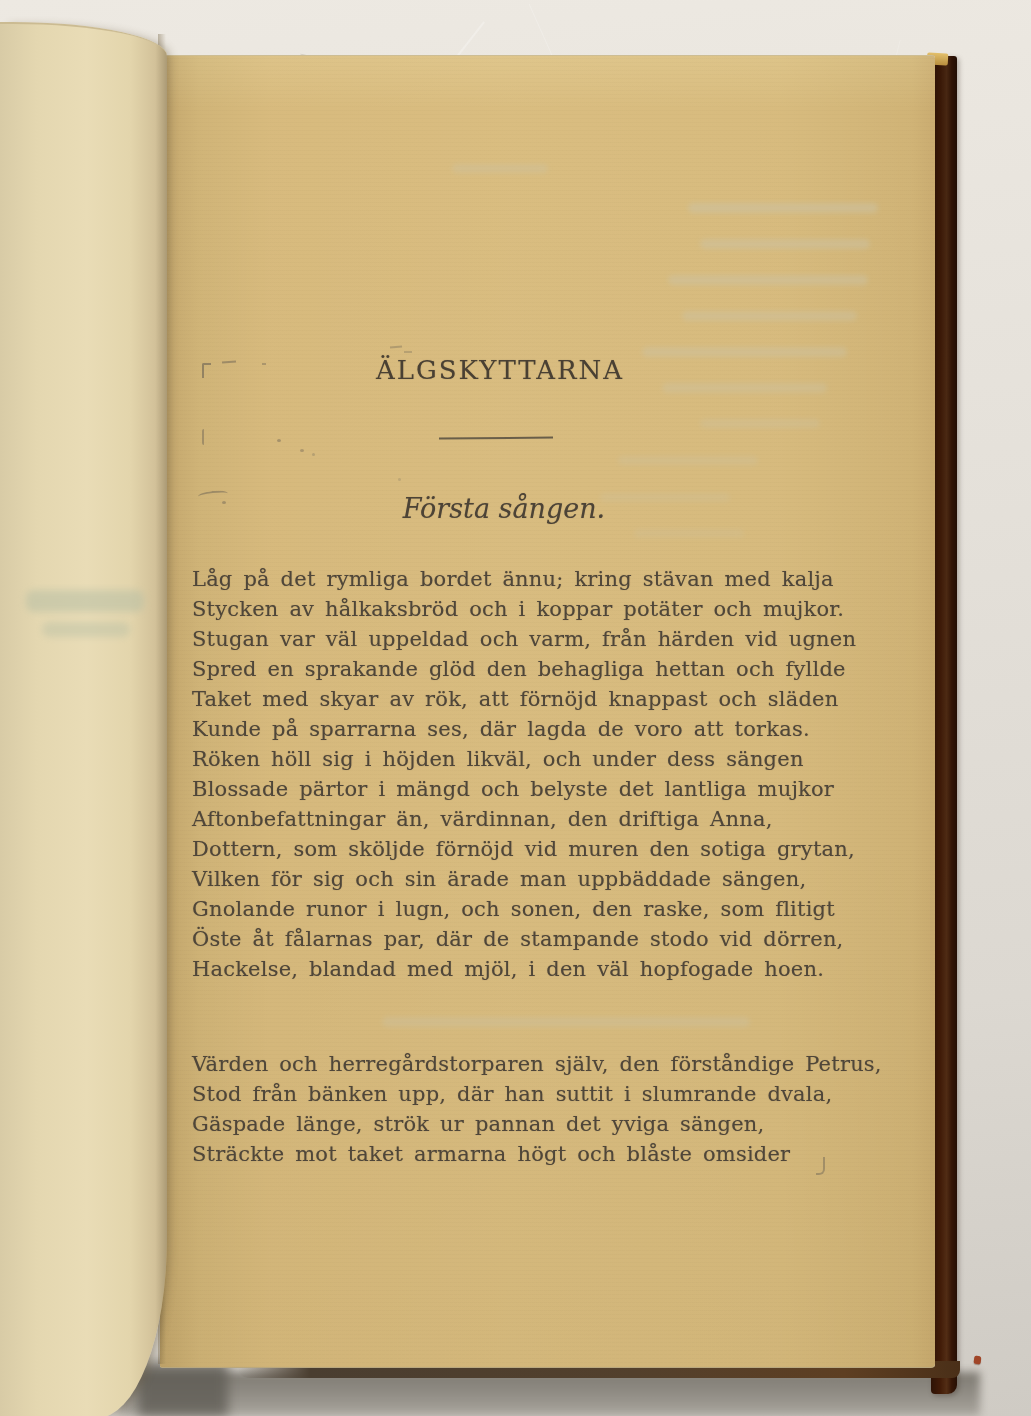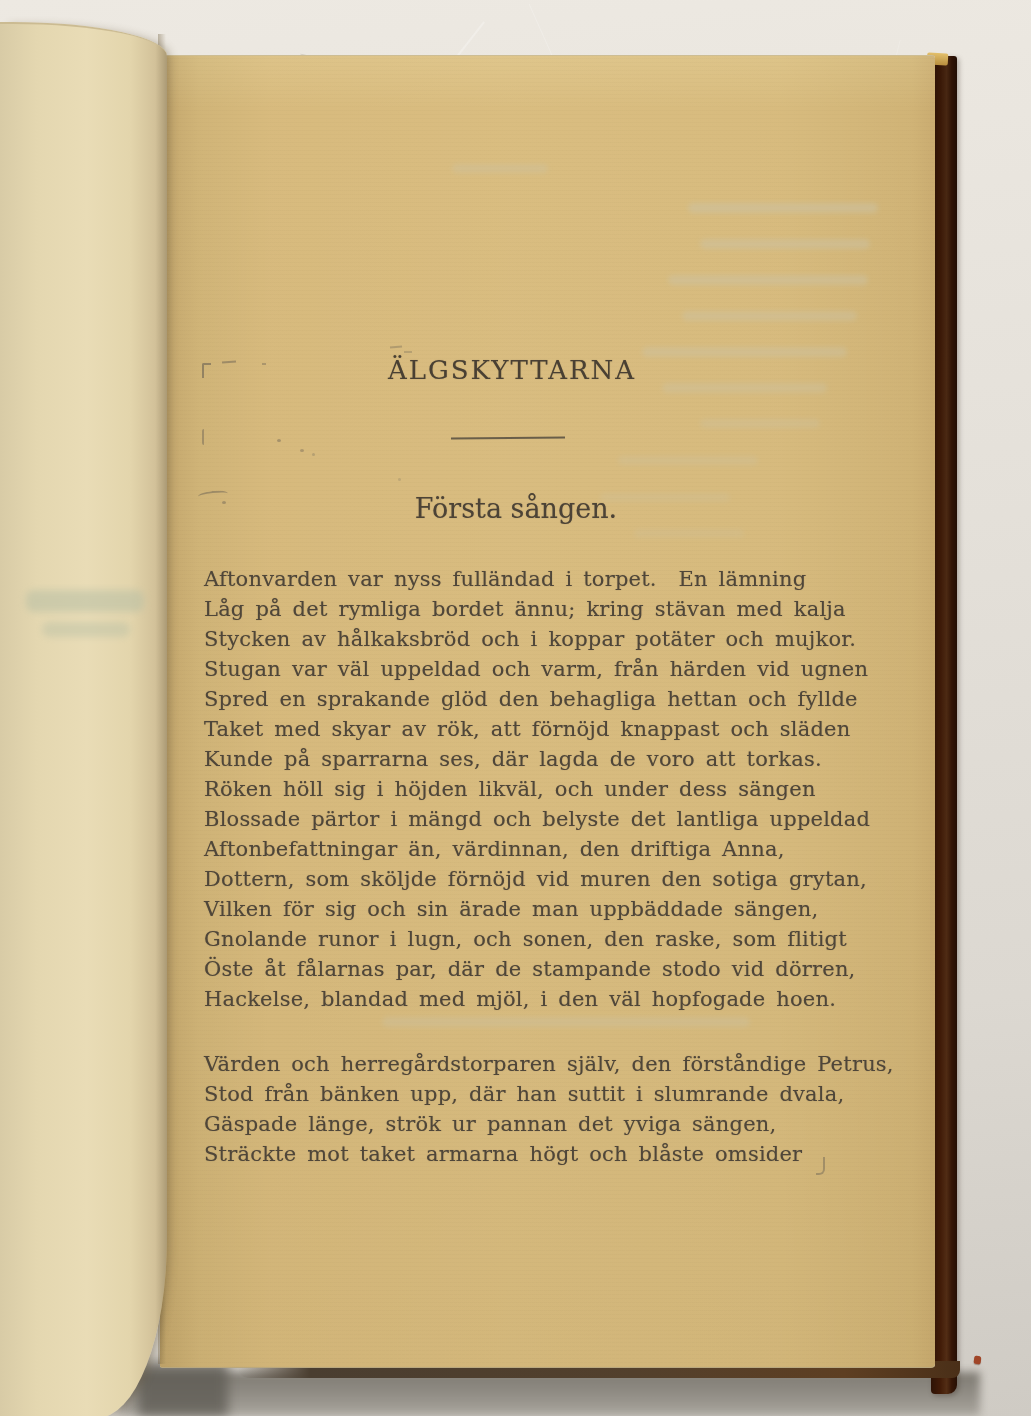--- a/index.html
+++ b/index.html
@@ -37,28 +37,28 @@
   
   .right-page{position:absolute;left:160px;top:55px;width:775px;height:1311px;
          background:
            repeating-linear-gradient(0deg,rgba(120,100,60,.03) 0 1px,rgba(0,0,0,0) 1px 4px),
            linear-gradient(90deg,#d3c199 0%,#e2d2aa 5%,#ead9b2 14%,#ecdcb6 45%,#eadab3 80%,#e2d1a8 97%,#dbc89f 100%),
            linear-gradient(180deg,#f1e5c3 0%,#ebdbb4 4%,#e9d9b2 60%,#e4d4ac 100%);
          background-blend-mode:normal,multiply,normal;
          border-top:1px solid #cdbd94;border-bottom:1px solid #b9a87f;
          border-radius:2px 3px 4px 2px;
          color:#4f4639;}
-  .text-col{position:absolute;left:44px;top:0;width:636px;height:100%;}
+  .text-col{position:absolute;left:32px;top:0;width:636px;height:100%;}
   .page-title{position:absolute;top:299px;width:100%;text-align:center;
          font-size:26px;letter-spacing:2px;color:#494033;transform:translateX(-10px);
          text-shadow:0 0 1px rgba(73,64,51,.4);}
   .title-rule{position:absolute;left:247px;top:381px;width:114px;height:2px;
          background:#564d3f;opacity:.85;transform:rotate(-.4deg);}
   .section-title{position:absolute;top:437px;width:100%;text-align:center;
-         font-size:27px;color:#4c4336;transform:translateX(-6px);
+         font-style:italic;font-size:27px;color:#4c4336;transform:translateX(-6px);
          text-shadow:0 0 1px rgba(76,67,54,.35);}
   .stanza{position:absolute;left:0;width:100%;font-size:21px;line-height:30px;
          word-spacing:4px;letter-spacing:.2px;white-space:nowrap;
          text-shadow:0 0 1px rgba(79,70,57,.4);}
   .stanza-1{top:508px;}
   .stanza-2{top:993px;}
   
   .ghost{position:absolute;background:#ccc2a2;filter:blur(2.5px);border-radius:5px;}
   .ghost-stack{position:absolute;background:#b8bfa4;filter:blur(3.5px);border-radius:8px;}
   .mark{position:absolute;}
@@ -111,29 +111,28 @@
     <div class="mark" style="left:152px;top:397px;width:3px;height:3px;background:#857a64;opacity:.4;border-radius:50%;"></div>
     <div class="mark" style="left:238px;top:422px;width:3px;height:3px;background:#857a64;opacity:.3;border-radius:50%;"></div>
     <div class="mark" style="left:656px;top:1101px;width:7px;height:16px;border-right:2px solid #6b6254;border-bottom:2px solid #6b6254;border-radius:0 0 6px 0;opacity:.45;"></div>
 
     <div class="text-col">
       <div class="page-title">ÄLGSKYTTARNA</div>
       <div class="title-rule"></div>
       <div class="section-title">Första sången.</div>
 
       <div class="stanza stanza-1">
-        <div>Aftonvarden var nyss fulländad i torpet.&nbsp; En lämning</div>
         <div>Låg på det rymliga bordet ännu; kring stävan med kalja</div>
         <div>Stycken av hålkaksbröd och i koppar potäter och mujkor.</div>
         <div>Stugan var väl uppeldad och varm, från härden vid ugnen</div>
         <div>Spred en sprakande glöd den behagliga hettan och fyllde</div>
         <div>Taket med skyar av rök, att förnöjd knappast och släden</div>
         <div>Kunde på sparrarna ses, där lagda de voro att torkas.</div>
         <div>Röken höll sig i höjden likväl, och under dess sängen</div>
-        <div>Blossade pärtor i mängd och belyste det lantliga uppeldad</div>
+        <div>Blossade pärtor i mängd och belyste det lantliga mujkor</div>
         <div>Aftonbefattningar än, värdinnan, den driftiga Anna,</div>
         <div>Dottern, som sköljde förnöjd vid muren den sotiga grytan,</div>
         <div>Vilken för sig och sin ärade man uppbäddade sängen,</div>
         <div>Gnolande runor i lugn, och sonen, den raske, som flitigt</div>
         <div>Öste åt fålarnas par, där de stampande stodo vid dörren,</div>
         <div>Hackelse, blandad med mjöl, i den väl hopfogade hoen.</div>
       </div>
 
       <div class="stanza stanza-2">
         <div>Värden och herregårdstorparen själv, den förståndige Petrus,</div>

